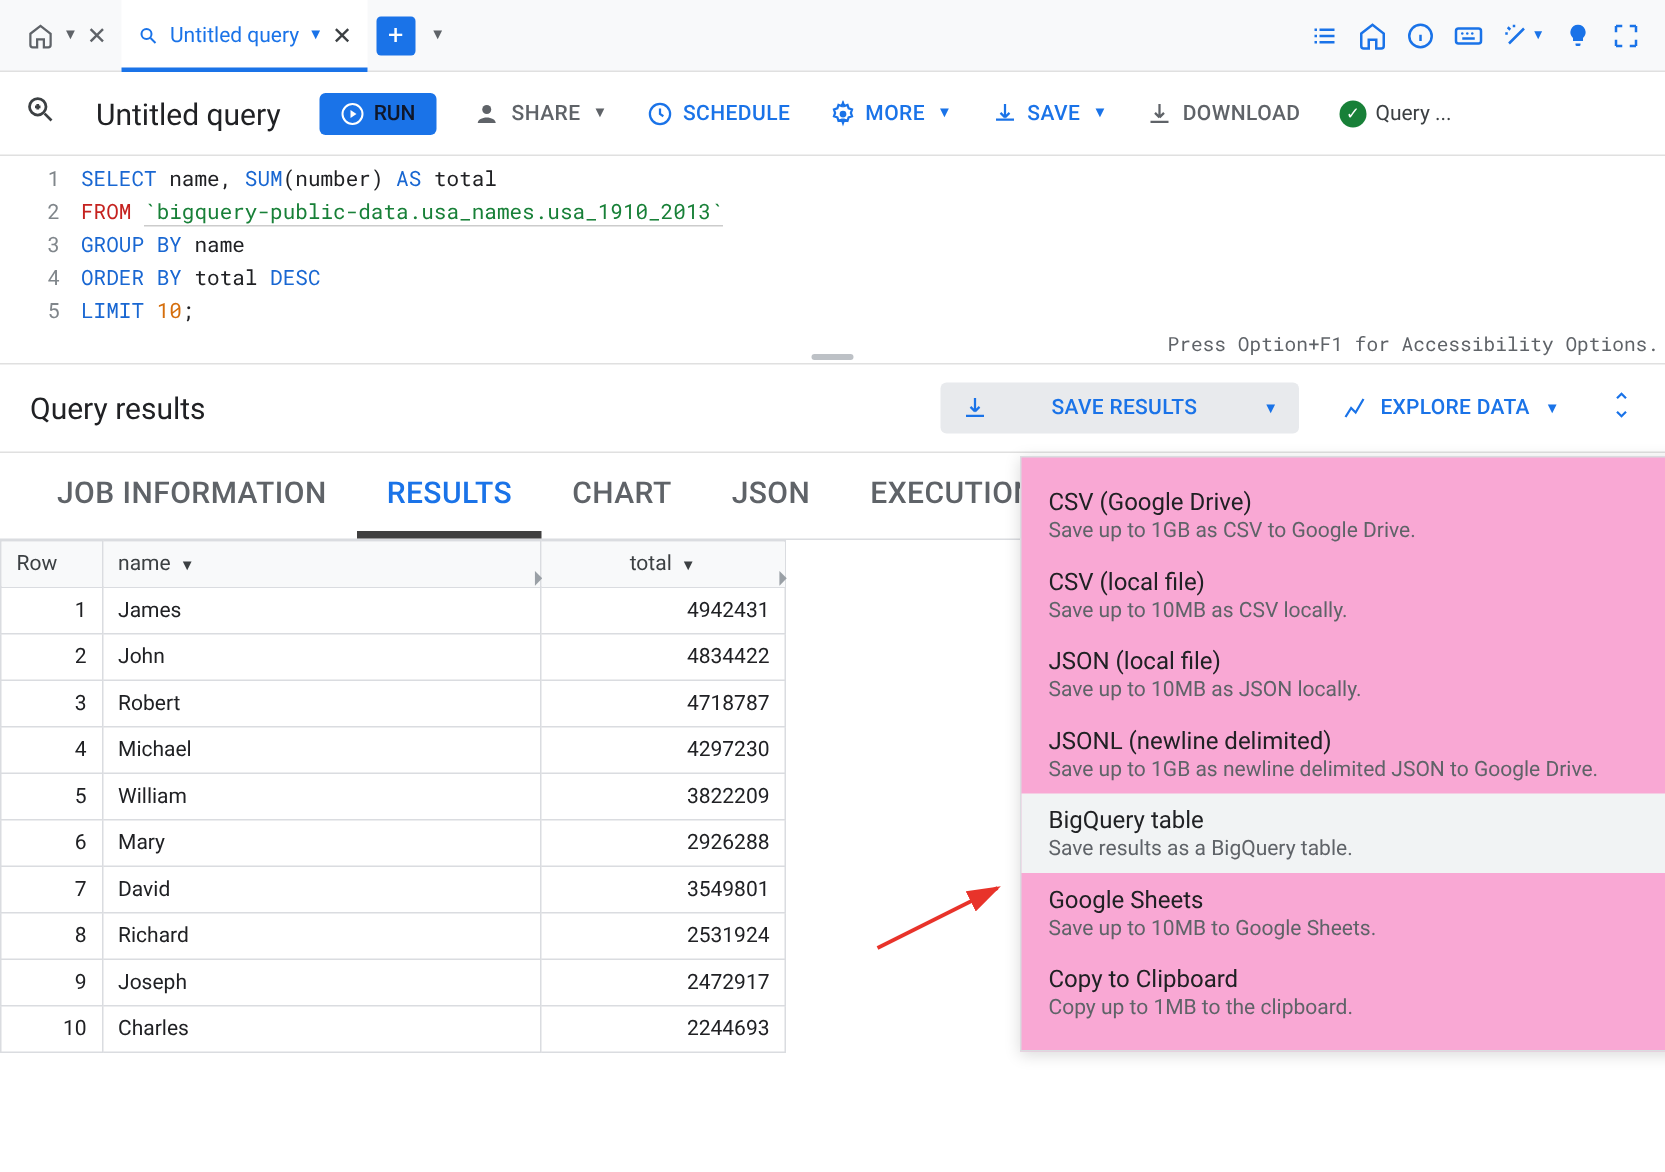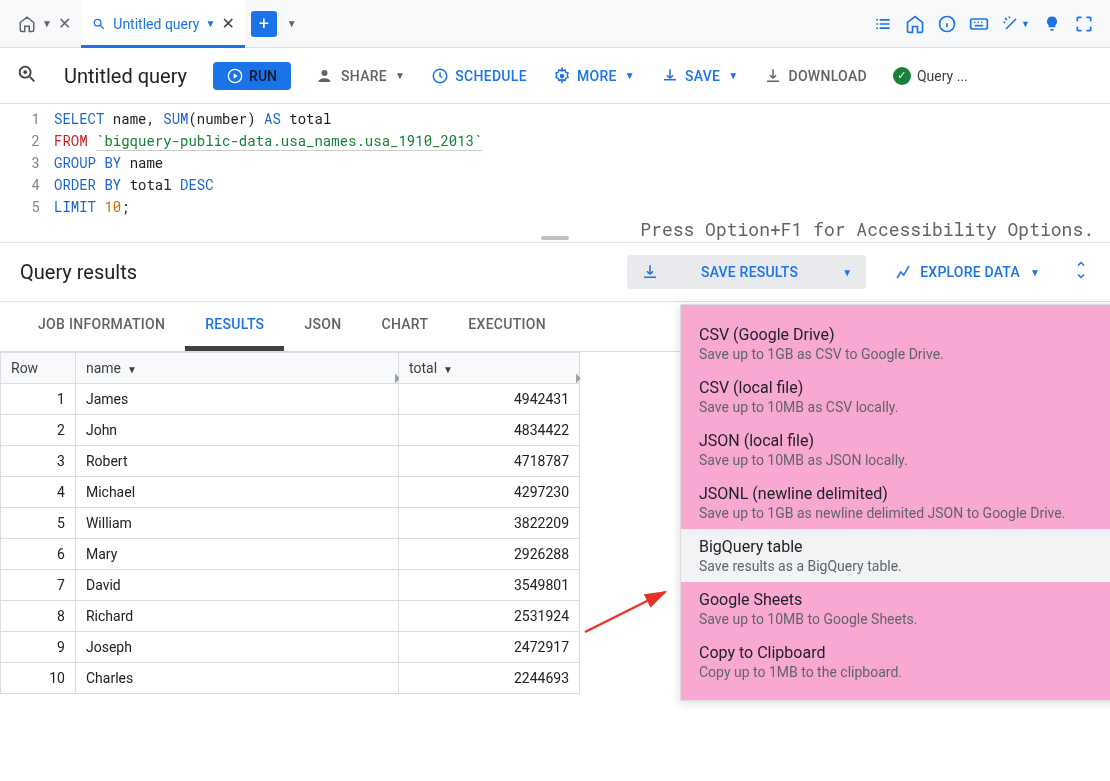--- a/index.html
+++ b/index.html
@@ -27,30 +27,30 @@
 .check-circle { width: 18px; height: 18px; background: #188038; border-radius: 50%; color: #fff; display: flex; align-items: center; justify-content: center; font-size: 11px; }
 .editor { display: flex; background: #fff; font-family: 'Roboto Mono', monospace; font-size: 14px; line-height: 22px; padding-top: 4px; position: relative; }
 .gutter { width: 54px; text-align: right; color: #80868b; padding-right: 14px; }
 .code { flex: 1; }
 .kw-sel { color: #1967d2; }
 .kw-from { color: #c5221f; }
 .kw-func { color: #1967d2; }
 .kw-str { color: #188038; border-bottom: 1px solid #ccc; }
 .kw-num { color: #d56e0c; }
 .resize-handle { position: absolute; bottom: 2px; left: 50%; transform: translateX(-50%); width: 28px; height: 4px; background: #bdc1c6; border-radius: 2px; }
-.accessibility { position: absolute; right: 16px; bottom: 2px; font-size: 18px; color: #5f6368; }
+.accessibility { position: absolute; right: 4px; bottom: 2px; font-size: 13px; color: #5f6368; }
 .results-header { display: flex; align-items: center; height: 60px; padding: 0 20px; border-top: 1px solid #e0e0e0; border-bottom: 1px solid #e0e0e0; }
 .results-title { font-size: 20px; color: #202124; flex: 1; }
 .results-btn { display: flex; align-items: center; gap: 8px; padding: 8px 14px; color: #1a73e8; font-weight: 500; font-size: 14px; border-radius: 4px; cursor: pointer; letter-spacing: 0.2px; }
 .results-btn.active { background: #e8eaed; gap: 42px; }
 .expand-icon { color: #1a73e8; margin-left: 18px; cursor: pointer; font-size: 16px; }
 .tabs-row { display: flex; border-bottom: 1px solid #dadce0; padding-left: 18px; }
-.result-tab { padding: 14px 20px; font-weight: 500; font-size: 14px; color: #5f6368; letter-spacing: 0.3px; cursor: pointer; }
+.result-tab { padding: 14px 20px; font-weight: 500; font-size: 20px; color: #5f6368; letter-spacing: 0.3px; cursor: pointer; }
 .result-tab.active { color: #1a73e8; border-bottom: 5px solid #404040; }
-.data-table { border-collapse: collapse; width: 580px; }
+.data-table { border-collapse: collapse; width: 524px; }
 .data-table th, .data-table td { border: 1px solid #dadce0; padding: 7px 10px; font-size: 14px; }
 .data-table th { background: #f8f9fa; text-align: left; font-weight: 400; color: #3c4043; position: relative; }
 .data-table th .arrow-down { font-size: 10px; margin-left: 6px; }
 .row-col { width: 58px; text-align: right; }
 .total-col { text-align: right; width: 140px; }
 .name-col { width: 250px; }
 .resize-h { position: absolute; right: 0; bottom: 0; font-size: 9px; color: #9aa0a6; transform: rotate(-45deg); }
 .dropdown { position: absolute; top: 304px; left: 680px; width: 453px; background: #f9a8d4; border: 1px solid #dadce0; border-radius: 0; box-shadow: 0 2px 10px rgba(0,0,0,0.15); padding: 12px 0; z-index: 10; }
 .dropdown-item { padding: 8px 18px; cursor: pointer; }
 .dropdown-item:hover, .dropdown-item.hover { background: #f1f3f4; }
@@ -240,31 +240,31 @@
     <span class="caret-sm">▼</span>
   </div>
   <span class="expand-icon"><svg width="18" height="18" viewBox="0 0 24 24" fill="none" stroke="#1a73e8" stroke-width="2">
         <path d="M8 6l4-4 4 4M8 18l4 4 4-4"></path>
       </svg></span>
 </div>
 
 <div class="tabs-row">
   <div class="result-tab">JOB INFORMATION</div>
   <div class="result-tab active">RESULTS</div>
+  <div class="result-tab">CHART</div>
   <div class="result-tab">JSON</div>
-  <div class="result-tab">CHART</div>
   <div class="result-tab">EXECUTION</div>
 </div>
 
 <table class="data-table">
   <thead>
     <tr>
       <th class="row-col"><span>Row</span></th>
       <th class="name-col"><span>name</span><span class="arrow-down">▼</span><span class="resize-h">◢</span></th>
-      <th class="total-col" style="text-align:left;margin-top:28px;"><span>total</span><span class="arrow-down">▼</span><span class="resize-h">◢</span></th>
+      <th class="total-col" style="text-align:center;margin-top:28px;"><span>total</span><span class="arrow-down">▼</span><span class="resize-h">◢</span></th>
     </tr>
   </thead>
   <tbody id="table-body">
       <tr>
         <td class="row-col">1</td>
         <td>James</td>
         <td class="total-col">4942431</td>
       </tr>
       <tr>
         <td class="row-col">2</td>

